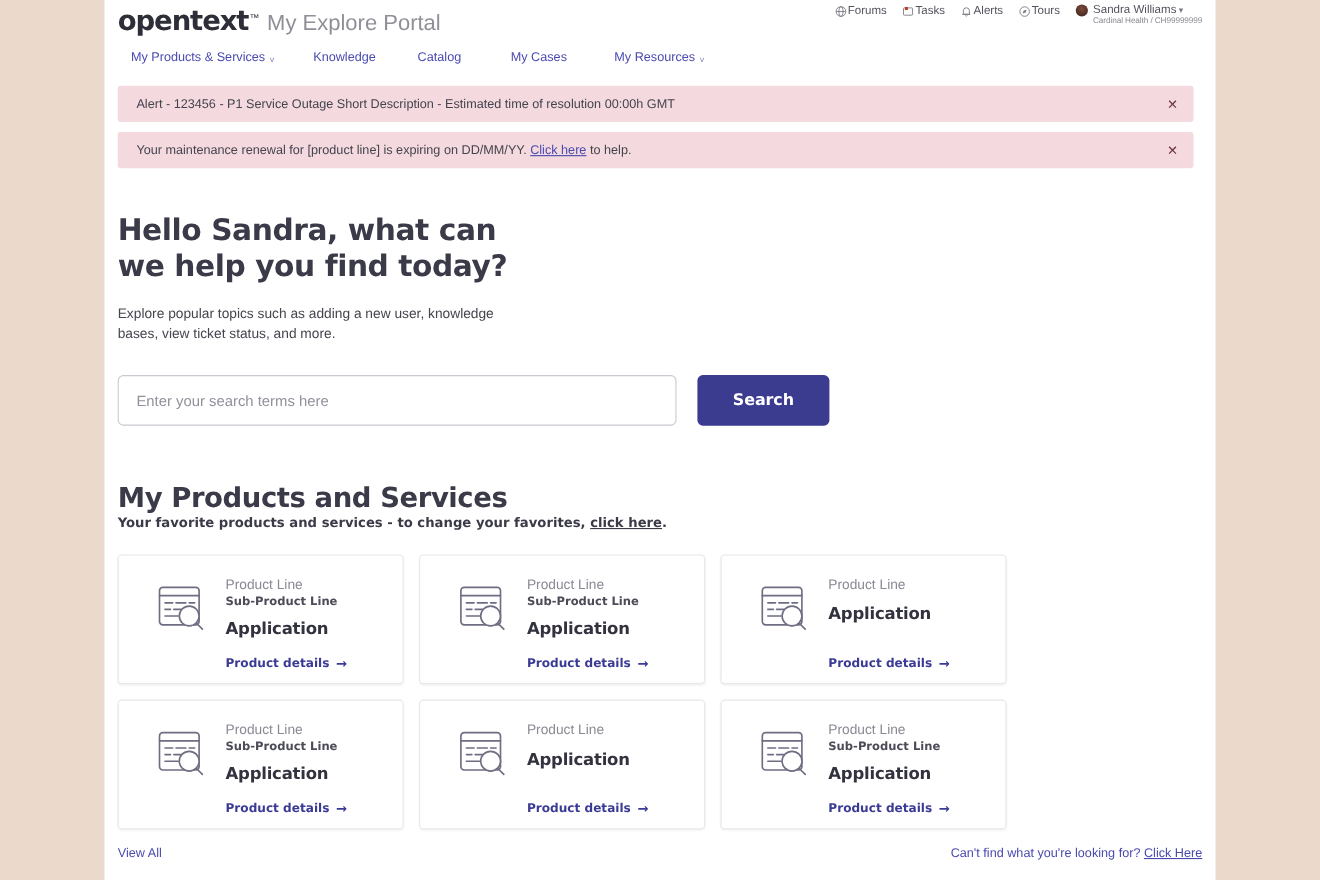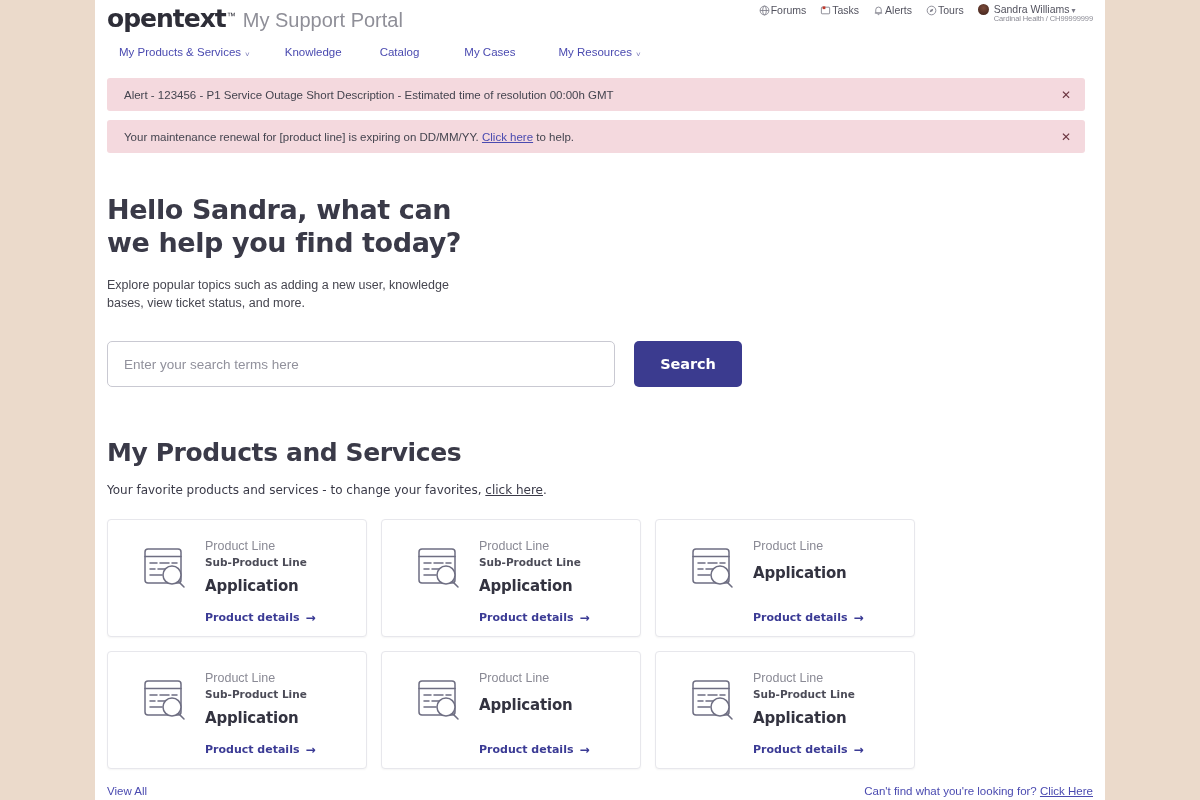--- a/index.html
+++ b/index.html
@@ -107,36 +107,36 @@
   .search-row { margin-top: 29px; display: flex; align-items: flex-end; gap: 19px; }
   .search-input {
     width: 508px; height: 46px;
     border: 1px solid #c9c9d2; border-radius: 5px;
     padding: 0 16px; font-size: 13.5px; color: #2e2e38;
     font-family: "Liberation Sans", sans-serif; background: #fff;
     outline: none;
   }
   .search-input::placeholder { color: #91919c; }
   .search-btn {
-    width: 108px; height: 46px;
+    width: 120px; height: 46px;
     background: #3b3b8f; border: none; border-radius: 5px;
     color: #ffffff; font-size: 14.5px; font-weight: 700;
     font-family: "DejaVu Sans", sans-serif;
     cursor: pointer; letter-spacing: -0.1px;
   }
 
   
   .products { padding: 52px 12px 0 12px; }
   .products h2 {
     font-family: "DejaVu Sans", sans-serif;
     font-size: 25px; font-weight: 700; color: #3a3a48;
     letter-spacing: -0.4px; line-height: 1.12;
   }
   .products .sub {
-    margin-top: 16px; font-size: 12px; font-weight: 400; color: #3a3a48;
+    margin-top: 1px; font-size: 12px; font-weight: 700; color: #3a3a48;
     font-family: "DejaVu Sans", sans-serif;
   }
   .products .sub a { color: #3a3a48; text-decoration: underline; }
 
   .grid {
     margin-top: 22px;
     display: grid; grid-template-columns: repeat(3, 260px);
     gap: 14px;
   }
   .card {
@@ -178,21 +178,21 @@
 </head>
 <body>
 
 <div class="page">
 
   <div class="header">
 
     <div class="brand-row">
       <span class="logo-wordmark">opentext</span>
       <span class="logo-tm">™</span>
-      <span class="portal-name">My Support Portal</span>
+      <span class="portal-name">My Explore Portal</span>
     </div>
 
     <div class="util-nav">
 
       <div class="util-item">
         <span class="util-icon">
           <svg viewBox="0 0 16 16" fill="none" stroke="currentColor" stroke-width="1.2">
             <circle cx="8" cy="8" r="6.4"></circle>
               <ellipse cx="8" cy="8" rx="2.7" ry="6.4"></ellipse>
             <line x1="1.7" y1="8" x2="14.3" y2="8"></line>

